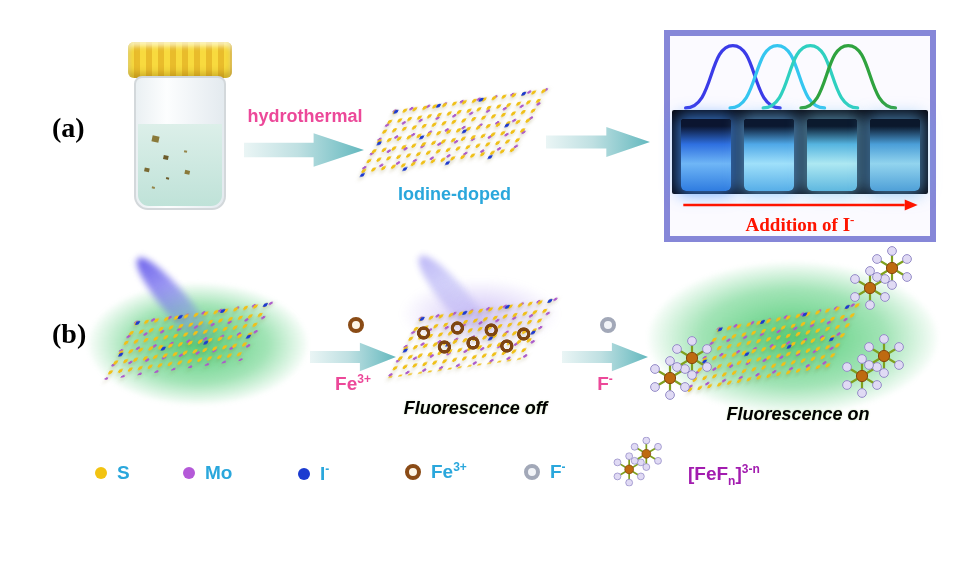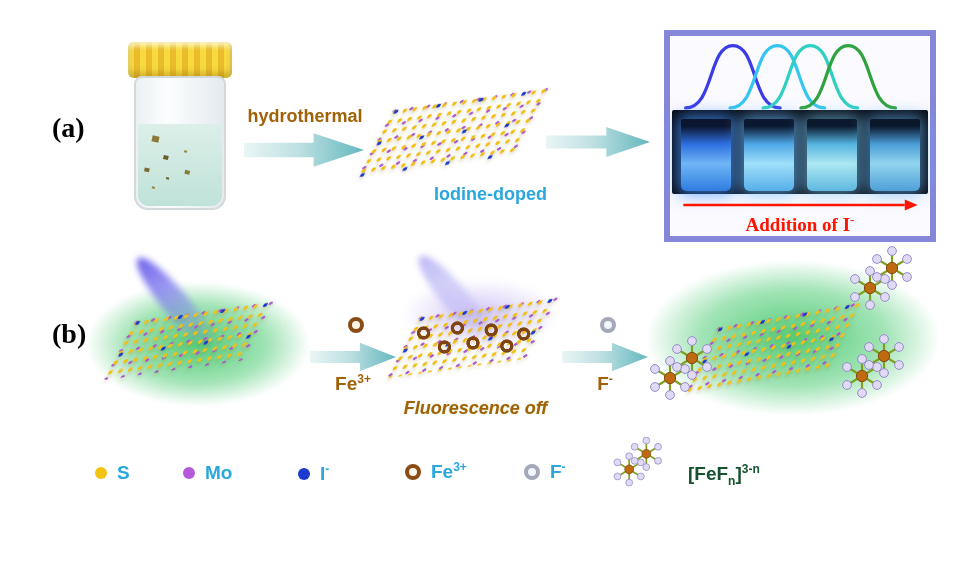--- a/index.html
+++ b/index.html
@@ -2,22 +2,22 @@
 <html><head>
 <meta charset="utf-8">
 <style>
   html,body{margin:0;padding:0;background:#fff;}
   .canvas{position:relative;width:966px;height:581px;background:#ffffff;overflow:hidden;
           font-family:"Liberation Sans",sans-serif;}
 
   
   .panel-label{position:absolute;font-family:"Liberation Serif",serif;font-weight:bold;
                font-size:28px;color:#000;}
-  .cyan-label{position:absolute;color:#a16207;font-weight:bold;font-size:18px;text-align:center;}
-  .green-label{position:absolute;color:#a16207;font-weight:bold;font-style:italic;
+  .cyan-label{position:absolute;color:#ec4899;font-weight:bold;font-size:18px;text-align:center;}
+  .green-label{position:absolute;color:#000000;font-weight:bold;font-style:italic;
                font-size:18px;text-align:center;text-shadow:0 0 2px rgba(124,193,66,.35);}
   sup,sub{font-size:12px;font-weight:bold;}
 
   
   .arrow{position:absolute;background:linear-gradient(90deg,#EAF5F5 0%,#BFE0E2 45%,#63B8BE 100%);
          clip-path:polygon(0 32%,58% 32%,58% 8%,100% 50%,58% 92%,58% 68%,0 68%);}
 
   
   .vial-cap{position:absolute;left:128px;top:42px;width:104px;height:36px;border-radius:6px;
             background:repeating-linear-gradient(90deg,#F8DA3E 0 6px,#E9BC2B 6px 12px);
@@ -93,23 +93,23 @@
   .addition sup{font-size:13px;}
 
   
   .molecule{position:absolute;width:74px;height:62px;}
   .molecule .o2{position:absolute;left:22px;top:-12px;}
   .molecule .o1{position:absolute;left:0;top:8px;}
 
   
   .legend-item{position:absolute;display:flex;align-items:center;gap:10px;}
   .legend-label{color:#2AA7DC;font-weight:bold;font-size:19px;}
-  .legend-label.black{color:#14532d;}
+  .legend-label.black{color:#a21caf;}
   .product-label{position:absolute;color:#2AA7DC;font-weight:bold;font-size:18px;
-                 text-align:right;line-height:24px;}
+                 text-align:center;line-height:24px;}
   .product-label sub{font-size:12px;}
 </style>
 </head>
 <body>
 
 <div class="canvas">
 
   <svg width="0" height="0" style="position:absolute">
     <defs>
       <g id="octa">
@@ -213,20 +213,21 @@
   </div>
   <div class="molecule" style="left:840px;top:346px;">
     <svg class="octa o1" width="44" height="44" viewBox="0 0 44 44">
         <use href="#octa"></use>
       </svg>
     <svg class="octa o2" width="44" height="44" viewBox="0 0 44 44">
         <use href="#octa"></use>
       </svg>
   </div>
 
+  <div class="green-label" style="left:678px;top:404px;width:240px;">Fluorescence on</div>
 
   <div class="legend-item" style="left:95px;top:462px;">
     <span class="dot dot-s"></span>
     <span class="legend-label">S</span>
   </div>
   <div class="legend-item" style="left:183px;top:462px;align-items:center;">
     <span class="dot dot-mo"></span>
     <span class="legend-label">Mo</span>
   </div>
   <div class="legend-item" style="left:298px;top:462px;">

